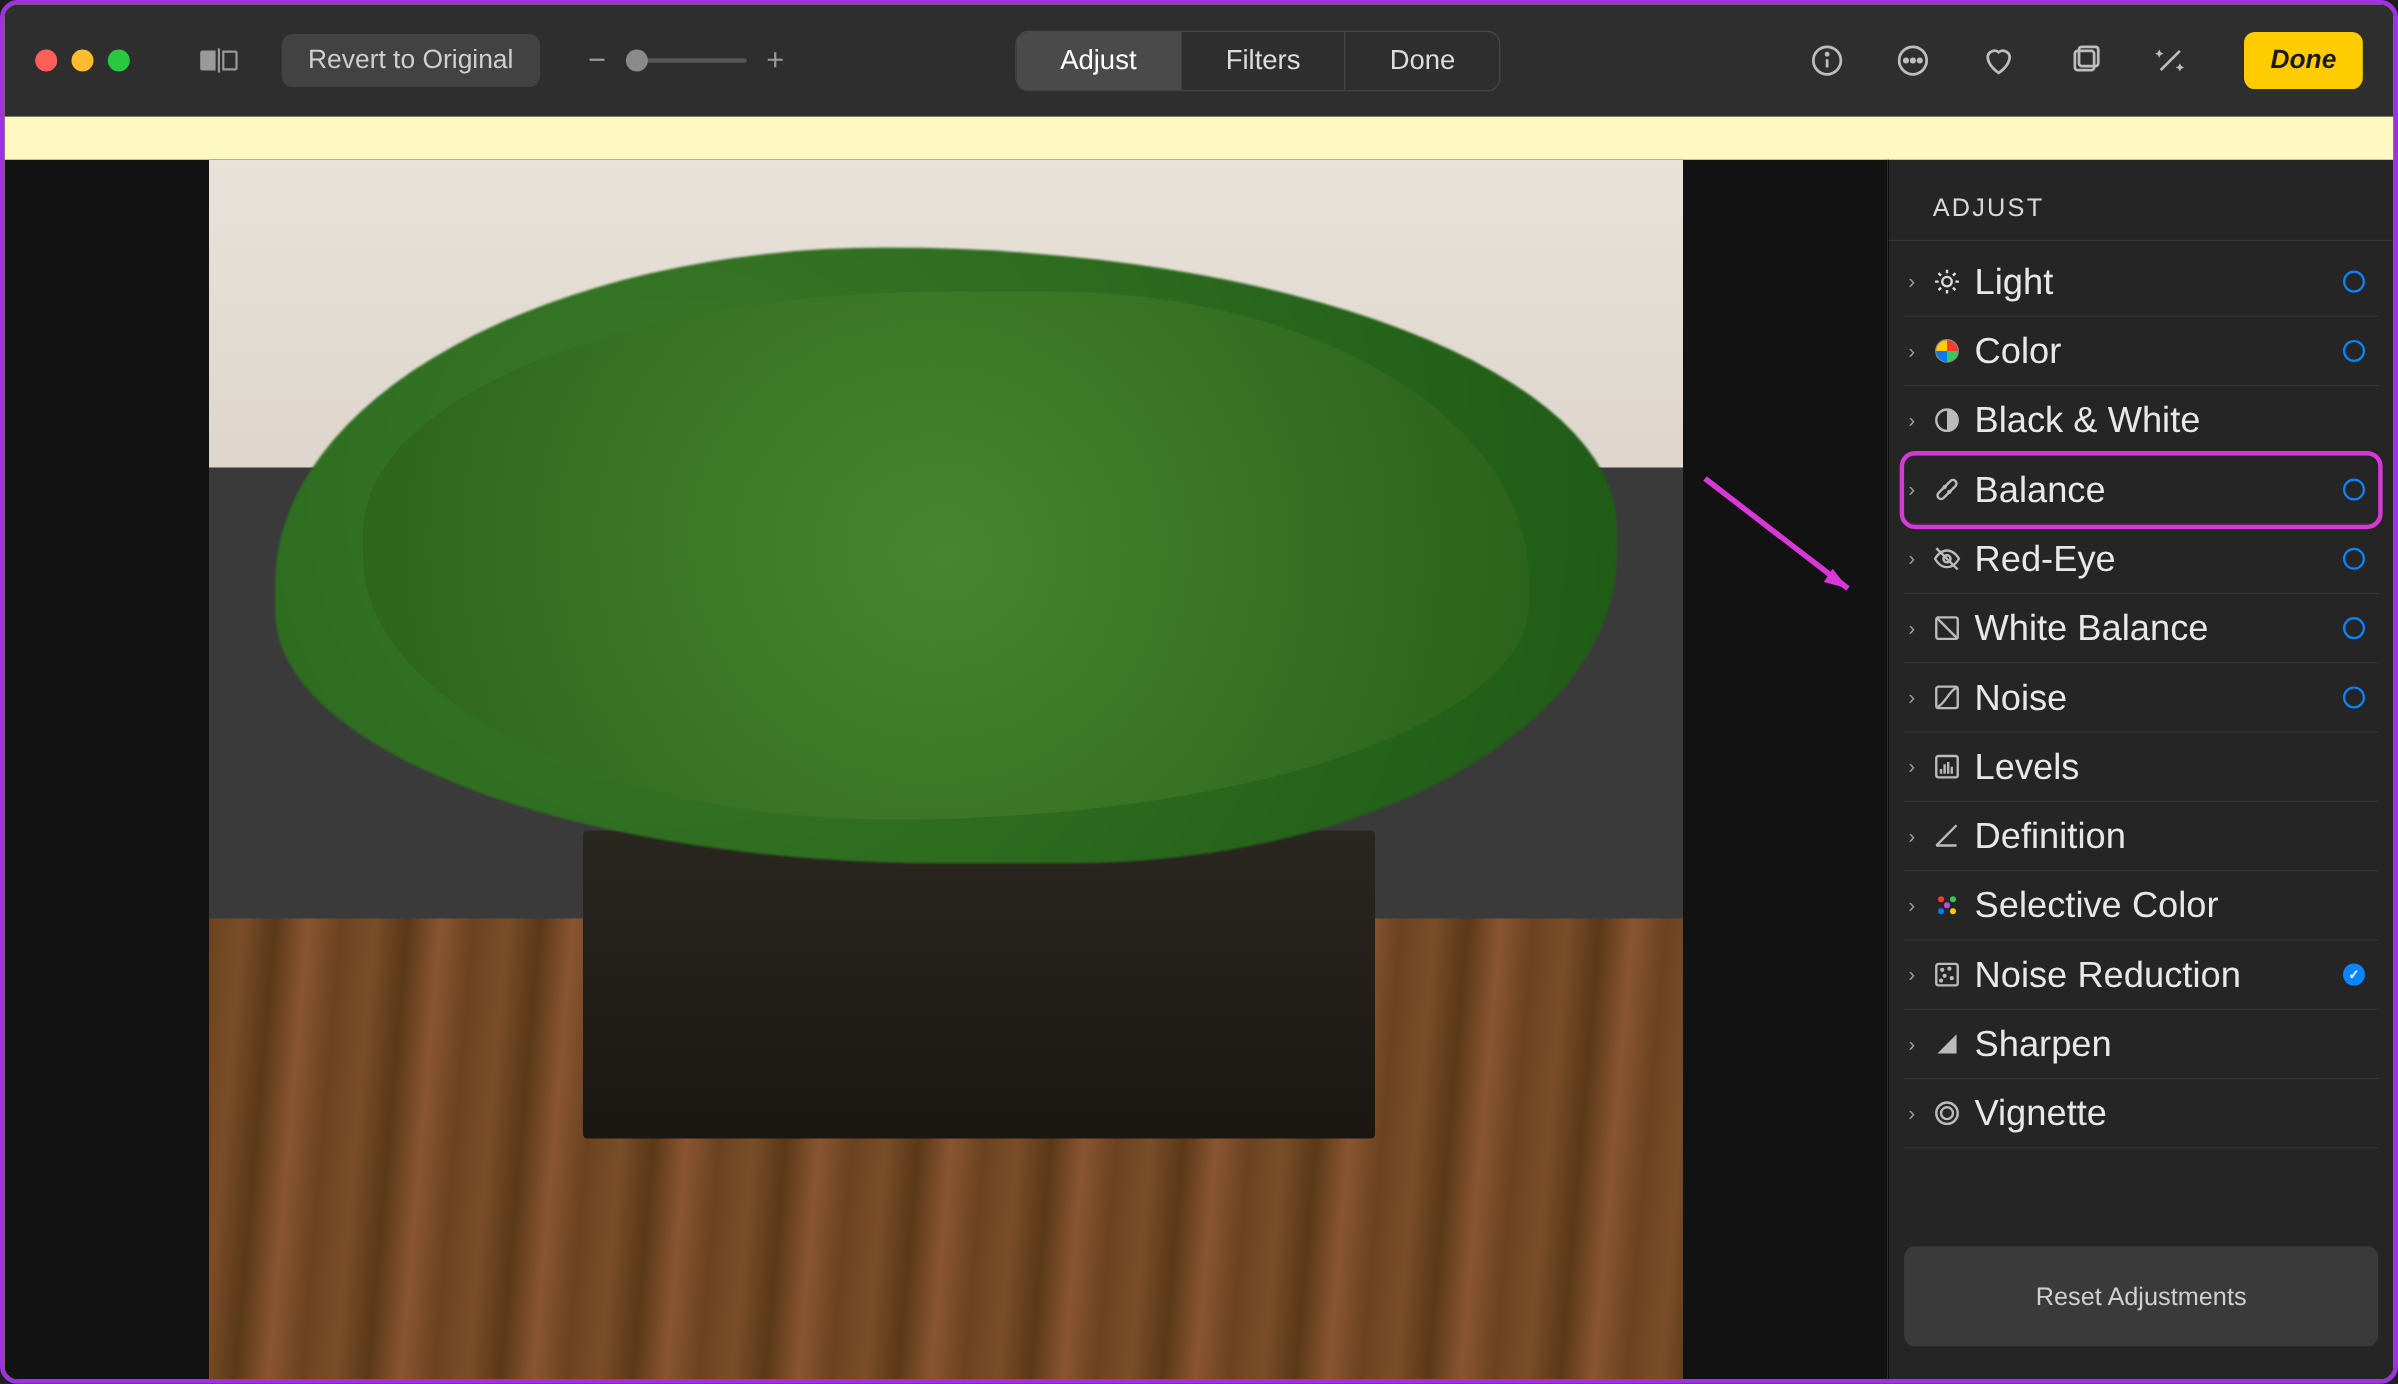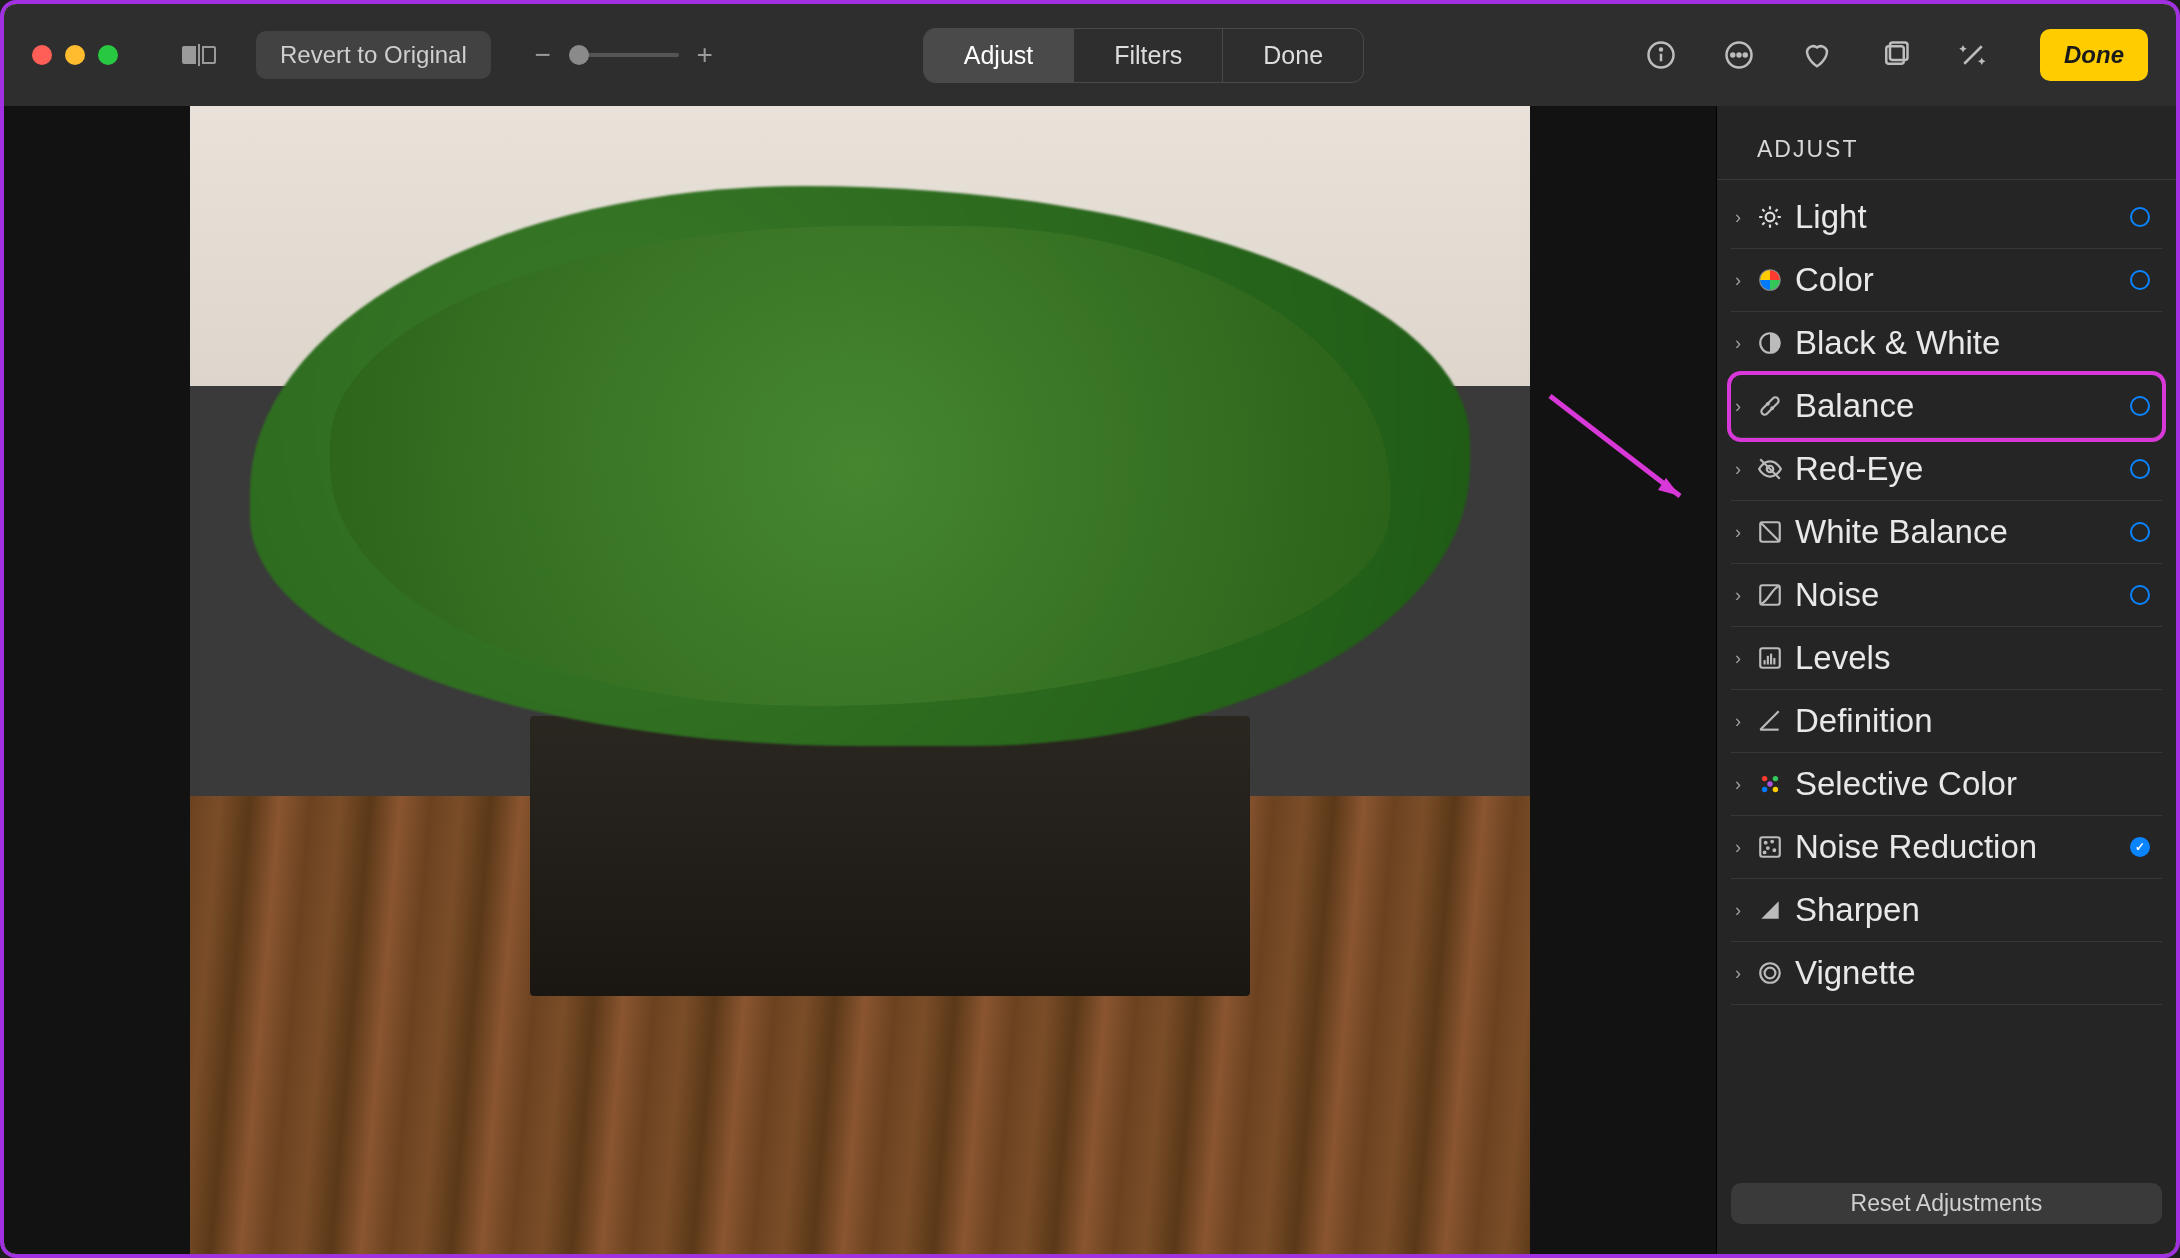--- a/index.html
+++ b/index.html
@@ -1,17 +1,17 @@
 <!DOCTYPE html>
 <html><head>
 <meta charset="utf-8">
 <style>
 * { margin: 0; padding: 0; box-sizing: border-box; font-family: -apple-system, BlinkMacSystemFont, "Segoe UI", Helvetica, Arial, sans-serif; }
 body { background: #1e1e1e; width: 2180px; height: 1258px; overflow: hidden; border: 4px solid #a030e0; border-radius: 16px; }
-.window { width: 100%; height: 100%; display: flex; flex-direction: column; background: #fef9c3; border-radius: 12px; overflow: hidden; }
+.window { width: 100%; height: 100%; display: flex; flex-direction: column; background: #fef9c3; border-radius: 12px; overflow: hidden; gap: 39px; }
 .toolbar { height: 102px; background: #2e2e2e; display: flex; align-items: center; padding: 0 28px; gap: 16px; }
 .traffic-lights { display: flex; gap: 13px; align-items: center; }
 .traffic-light { width: 20px; height: 20px; border-radius: 50%; }
 .tl-red { background: #ff5f57; }
 .tl-yellow { background: #febc2e; }
 .tl-green { background: #28c840; }
 .sidebar-toggles { display: flex; align-items: center; margin-left: 48px; gap: 0px; color: #9a9a9a; }
 .st-left { width: 14px; height: 18px; background: #9a9a9a; border-radius: 2px 0 0 2px; }
 .st-div { width: 2px; height: 22px; background: #9a9a9a; margin: 0 2px; }
 .st-right { width: 14px; height: 18px; border: 2px solid #9a9a9a; border-radius: 0 2px 2px 0; }
@@ -41,21 +41,21 @@
 .sidebar-header { color: #d8d8d8; font-size: 23px; letter-spacing: 2px; padding: 10px 40px 16px 40px; border-bottom: 1px solid #3a3a3a; margin: 0 0 6px 0; font-weight: 500; }
 .adj-list { flex: 1; padding: 0 14px; }
 .adj-item { display: flex; align-items: center; padding: 12px 4px; border-bottom: 1px solid #383838; cursor: pointer; position: relative; }
 .adj-chevron { color: #a0a0a0; font-size: 18px; width: 20px; }
 .adj-icon { width: 26px; height: 26px; margin: 0 12px 0 2px; display: flex; align-items: center; justify-content: center; }
 .adj-label { color: #e8e8e8; font-size: 33px; flex: 1; }
 .adj-ring { width: 20px; height: 20px; border-radius: 50%; border: 2.5px solid #0a84ff; margin-right: 8px; }
 .adj-ring.filled { background: #0a84ff; display: flex; align-items: center; justify-content: center; }
 .adj-ring.filled::after { content: "✓"; color: #fff; font-size: 12px; font-weight: bold; }
 .adj-item.highlighted { outline: 4px solid #d838d8; border-radius: 10px; }
-.reset-btn { margin: 0 14px 10px 14px; background: #3a3a3a; color: #d0d0d0; font-size: 23px; padding: 7px; border-radius: 10px; border: none; cursor: pointer; }
+.reset-btn { margin: 0 14px 10px 14px; background: #3a3a3a; color: #d0d0d0; font-size: 23px; padding: 32px; border-radius: 10px; border: none; cursor: pointer; }
 
 .ic svg { width: 100%; height: 100%; }
 </style>
 </head>
 <body>
 
 <div class="window">
 
   <div class="toolbar">
     <div class="traffic-lights">

